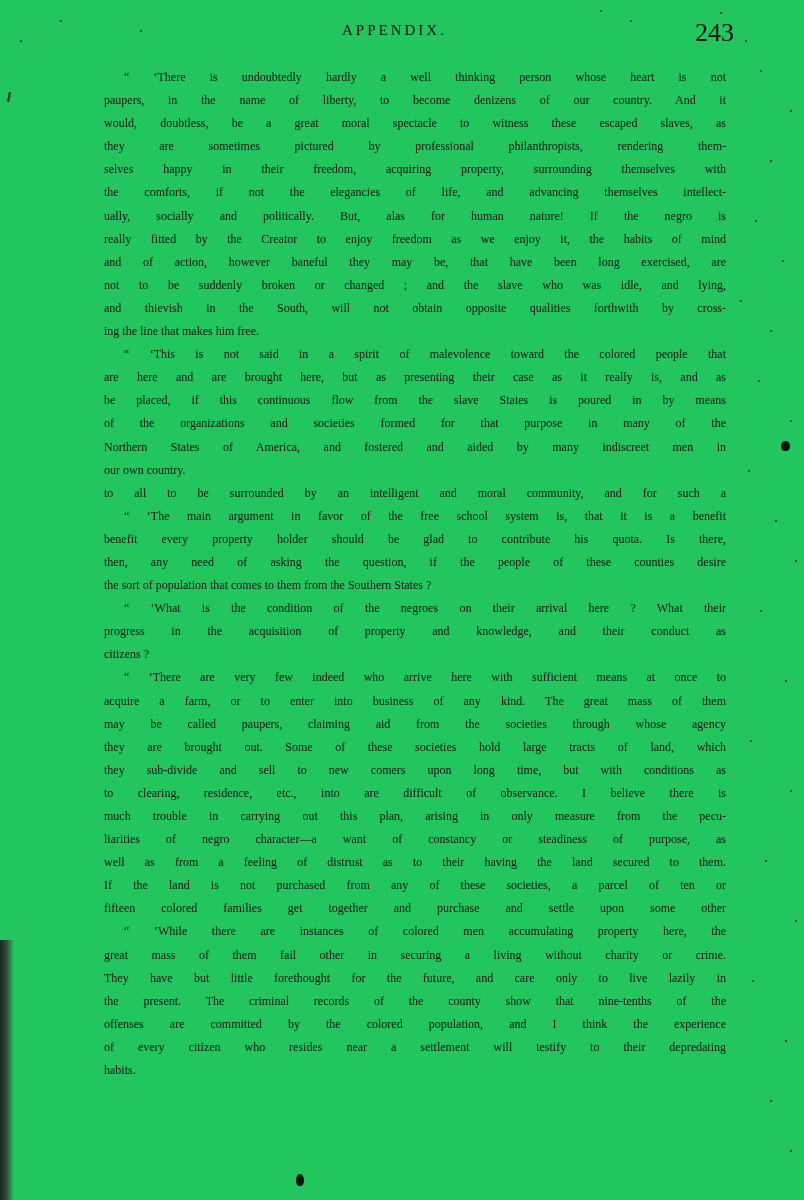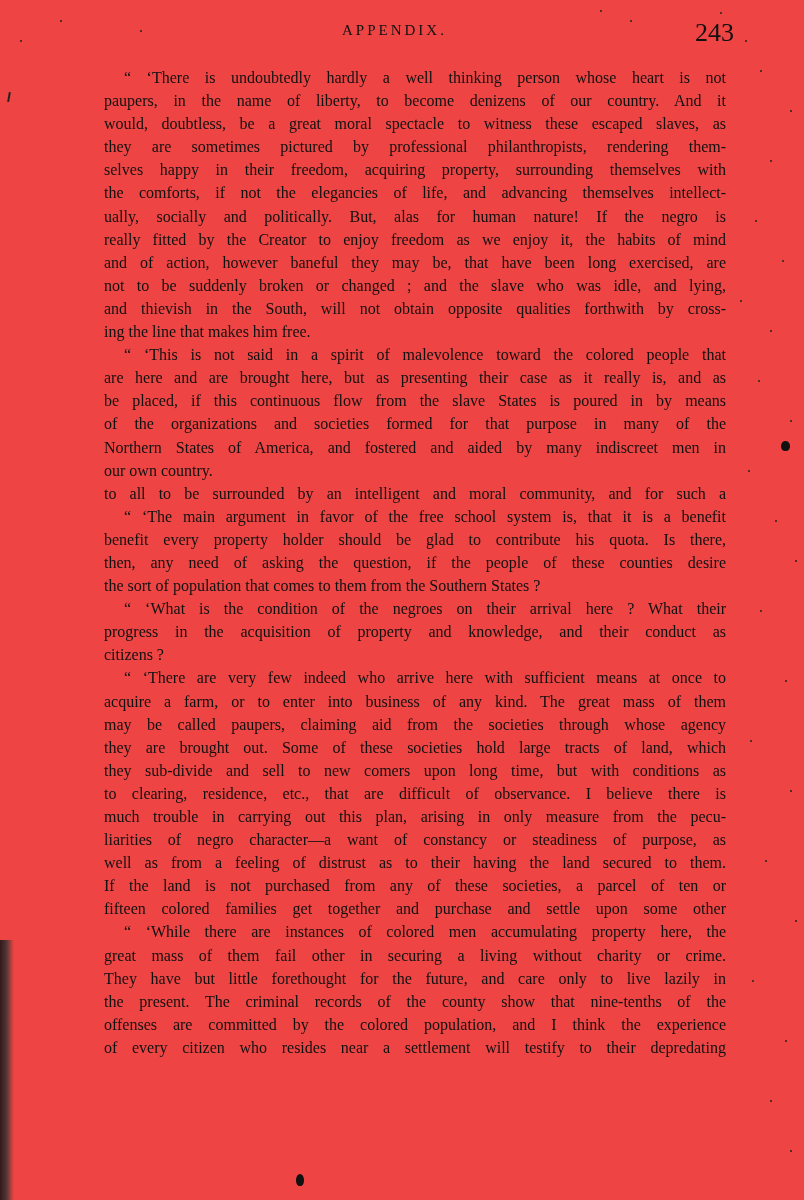--- a/index.html
+++ b/index.html
@@ -12,21 +12,21 @@
       height: 1200px;
       position: relative;
       overflow: hidden;
       font-family: "Liberation Serif", "DejaVu Serif", serif;
       color: #111111;
     }
     .page {
       position: absolute;
       left: 0; top: 0;
       width: 804px; height: 1200px;
-      background: #ef4444;
+      background: #22c55e;
     }
     .header {
       position: absolute;
       top: 22px;
       left: 104px;
       width: 630px;
       height: 24px;
     }
     .running-title {
       position: absolute;
@@ -41,21 +41,21 @@
       right: 0;
       top: -4px;
       font-size: 26px;
       font-family: "Liberation Serif", "DejaVu Serif", serif;
     }
     .body-text {
       position: absolute;
       top: 66px;
       left: 104px;
       width: 622px;
-      font-size: 16px;
+      font-size: 12px;
       line-height: 23.1px;
       text-align: justify;
     }
     .para {
       margin: 0;
       text-indent: 20px;
     }
     .para .line {
       display: block;
       text-align: justify;
@@ -143,34 +143,35 @@
         <span class="line first">“ ‘What is the condition of the negroes on their arrival here ? What their</span>
         <span class="line">progress in the acquisition of property and knowledge, and their conduct as</span>
         <span class="line last">citizens ?</span>
       </p>
       <p class="para">
         <span class="line first">“ ‘There are very few indeed who arrive here with sufficient means at once to</span>
         <span class="line">acquire a farm, or to enter into business of any kind. The great mass of them</span>
         <span class="line">may be called paupers, claiming aid from the societies through whose agency</span>
         <span class="line">they are brought out. Some of these societies hold large tracts of land, which</span>
         <span class="line">they sub-divide and sell to new comers upon long time, but with conditions as</span>
-        <span class="line">to clearing, residence, etc., that are difficult of observance. I believe there is</span>
+        <span class="line">to clearing, residence, etc., into are difficult of observance. I believe there is</span>
         <span class="line">much trouble in carrying out this plan, arising in only measure from the pecu-</span>
         <span class="line">liarities of negro character—a want of constancy or steadiness of purpose, as</span>
         <span class="line">well as from a feeling of distrust as to their having the land secured to them.</span>
         <span class="line">If the land is not purchased from any of these societies, a parcel of ten or</span>
         <span class="line">fifteen colored families get together and purchase and settle upon some other</span>
       </p>
       <p class="para">
         <span class="line first">“ ‘While there are instances of colored men accumulating property here, the</span>
         <span class="line">great mass of them fail other in securing a living without charity or crime.</span>
         <span class="line">They have but little forethought for the future, and care only to live lazily in</span>
         <span class="line">the present. The criminal records of the county show that nine-tenths of the</span>
         <span class="line">offenses are committed by the colored population, and I think the experience</span>
         <span class="line">of every citizen who resides near a settlement will testify to their depredating</span>
+        <span class="line last">habits.</span>
       </p>
     </div>
 
   <div class="bleed"></div>
   <div class="ink-blot" style="left:781px; top:441px;"></div>
   <div class="ink-blot" style="left:296px; top:1174px; width:8px; height:12px;"></div>
 <div class="speck" style="left: 745px; top: 40px; width: 2px; height: 2px;"></div>
     <div class="speck" style="left: 760px; top: 70px; width: 2px; height: 2px;"></div>
     <div class="speck" style="left: 790px; top: 110px; width: 2px; height: 2px;"></div>
     <div class="speck" style="left: 770px; top: 160px; width: 2px; height: 2px;"></div>

